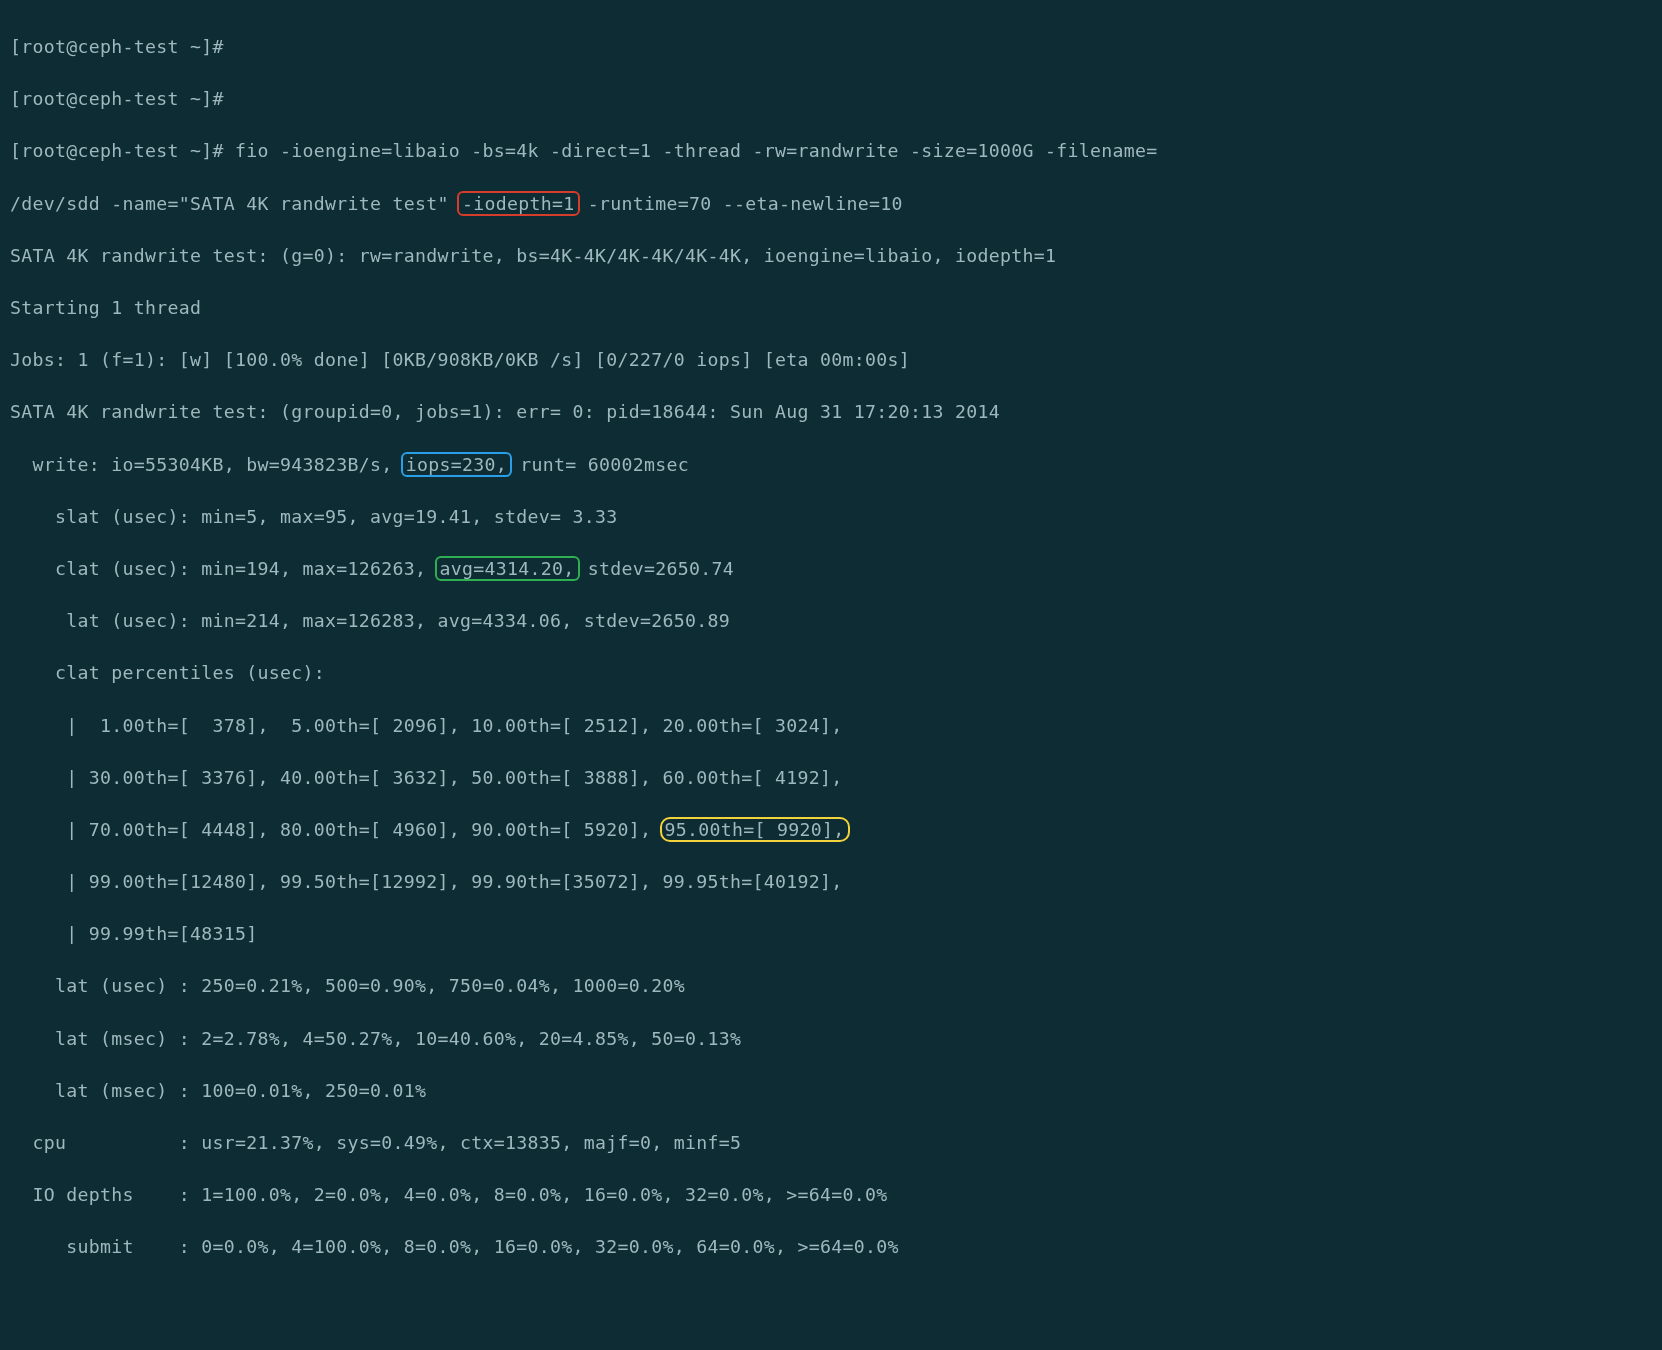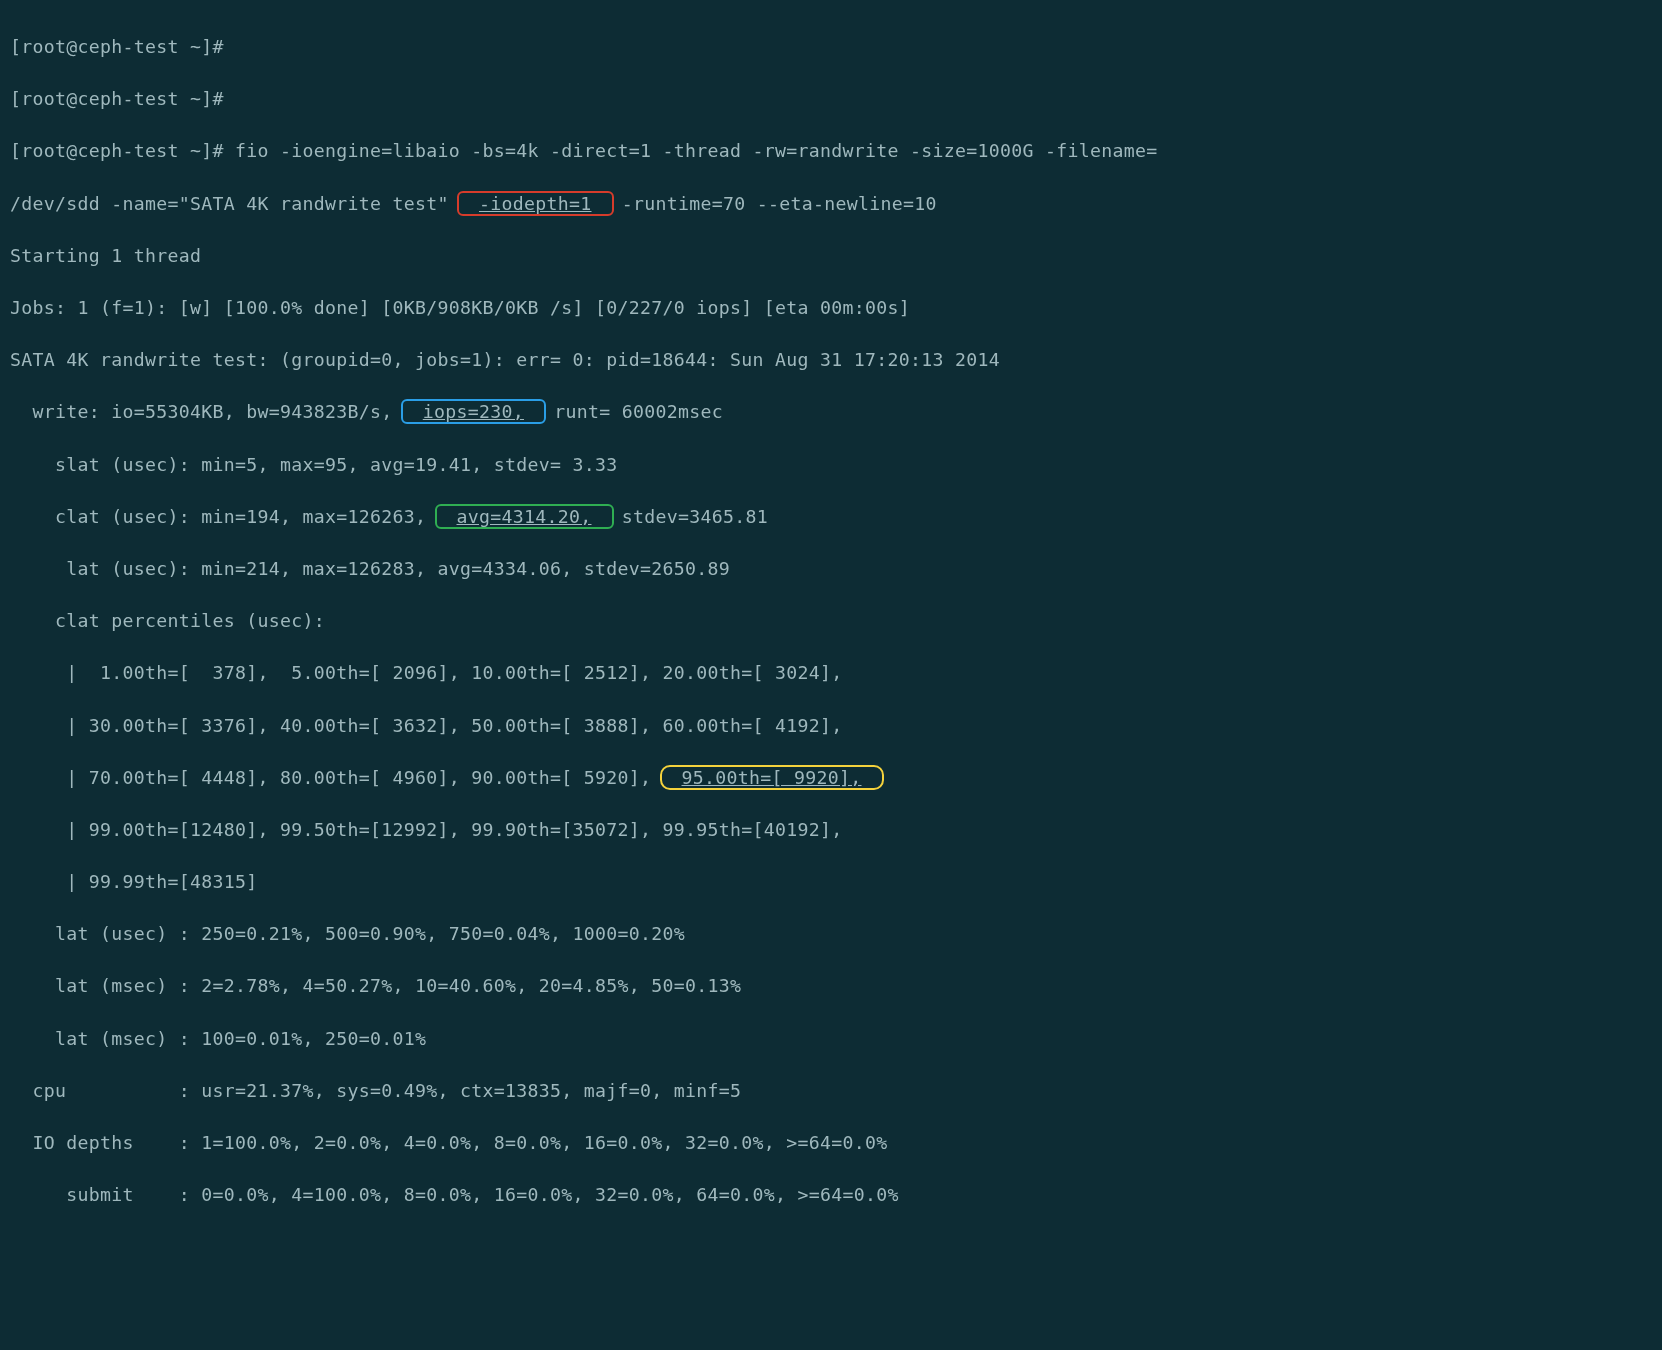--- a/index.html
+++ b/index.html
@@ -13,43 +13,43 @@
     letter-spacing: 0.3px;
   }
   .term {
     padding: 8px 10px 14px 10px;
     white-space: pre;
   }
   .line { display: block; }
   .hl {
     border: 2.5px solid;
     border-radius: 6px;
-    padding: 0 20px;
+    padding: 0 3px;
     margin: 6px -3px;
-    text-decoration: underline;
   }
   .hl-red    { border-color: #d63c2b; }
   .hl-blue   { border-color: #2a9ee6; }
   .hl-green  { border-color: #2fae52; }
   .hl-yellow { border-color: #f4d23c; border-radius: 10px; }
 </style>
 </head>
 <body>
 
 <div class="term">
 <span class="line">[root@ceph-test ~]#</span>
 <span class="line">[root@ceph-test ~]#</span>
 <span class="line"><span>[root@ceph-test ~]# </span><span>fio -ioengine=libaio -bs=4k -direct=1 -thread -rw=randwrite -size=1000G -filename=</span></span>
 <span class="line"><span>/dev/sdd -name="SATA 4K randwrite test" </span><span class="hl hl-red">-iodepth=1</span><span> -runtime=70 --eta-newline=10</span></span>
+<span class="line">SATA 4K randwrite test: (g=0): rw=randwrite, bs=4K-4K/4K-4K/4K-4K, ioengine=libaio, iodepth=1</span>
 <span class="line">Starting 1 thread</span>
 <span class="line">Jobs: 1 (f=1): [w] [100.0% done] [0KB/908KB/0KB /s] [0/227/0 iops] [eta 00m:00s]</span>
 <span class="line">SATA 4K randwrite test: (groupid=0, jobs=1): err= 0: pid=18644: Sun Aug 31 17:20:13 2014</span>
 <span class="line"><span>  write: io=55304KB, bw=943823B/s, </span><span class="hl hl-blue">iops=230,</span><span> runt= 60002msec</span></span>
 <span class="line">    slat (usec): min=5, max=95, avg=19.41, stdev= 3.33</span>
-<span class="line"><span>    clat (usec): min=194, max=126263, </span><span class="hl hl-green">avg=4314.20,</span><span> stdev=3465.81</span></span>
+<span class="line"><span>    clat (usec): min=194, max=126263, </span><span class="hl hl-green">avg=4314.20,</span><span> stdev=2650.74</span></span>
 <span class="line">     lat (usec): min=214, max=126283, avg=4334.06, stdev=2650.89</span>
 <span class="line">    clat percentiles (usec):</span>
 <span class="line">     |  1.00th=[  378],  5.00th=[ 2096], 10.00th=[ 2512], 20.00th=[ 3024],</span>
 <span class="line">     | 30.00th=[ 3376], 40.00th=[ 3632], 50.00th=[ 3888], 60.00th=[ 4192],</span>
 <span class="line"><span>     | 70.00th=[ 4448], 80.00th=[ 4960], 90.00th=[ 5920], </span><span class="hl hl-yellow">95.00th=[ 9920],</span></span>
 <span class="line">     | 99.00th=[12480], 99.50th=[12992], 99.90th=[35072], 99.95th=[40192],</span>
 <span class="line">     | 99.99th=[48315]</span>
 <span class="line">    lat (usec) : 250=0.21%, 500=0.90%, 750=0.04%, 1000=0.20%</span>
 <span class="line">    lat (msec) : 2=2.78%, 4=50.27%, 10=40.60%, 20=4.85%, 50=0.13%</span>
 <span class="line">    lat (msec) : 100=0.01%, 250=0.01%</span>

